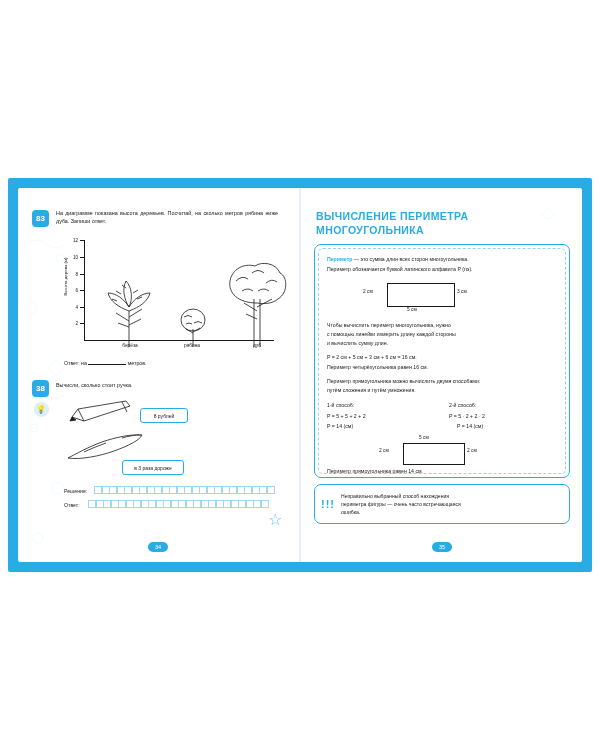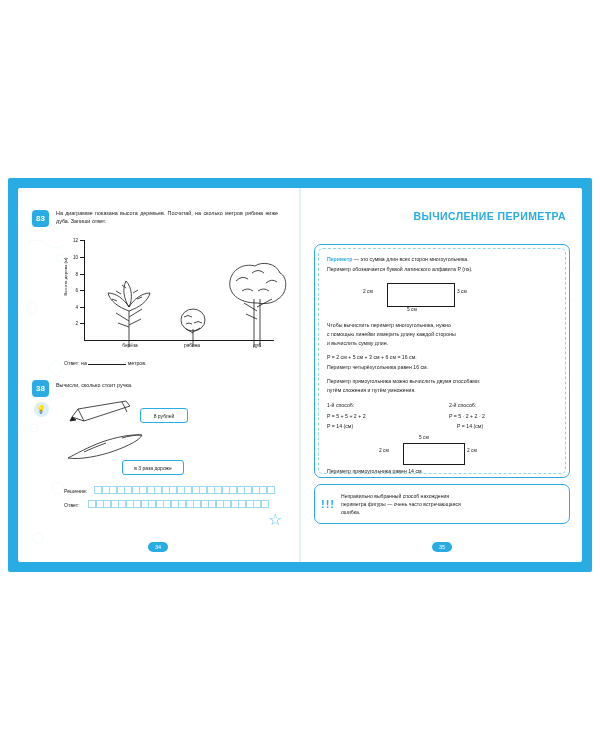--- a/index.html
+++ b/index.html
@@ -196,21 +196,21 @@
     margin-right: -0.5px;
     box-sizing: border-box;
   }
 
   
   .chapter-title {
     position: absolute;
     left: 16px;
     top: 22px;
     width: 250px;
-    text-align: right;
+    text-align: left;
     color: #29ace3;
     font-size: 10.5px;
     font-weight: bold;
     letter-spacing: 0.4px;
     line-height: 1.3;
   }
   .theory-frame {
     position: absolute;
     left: 14px;
     top: 56px;
@@ -468,20 +468,21 @@
 
         <div class="star">☆</div>
 
         <div class="folio" style="left:130px;">34</div>
       </div>
 
       <div class="page right">
 
         <div class="chapter-title">
           <div>ВЫЧИСЛЕНИЕ  ПЕРИМЕТРА</div>
+          <div>МНОГОУГОЛЬНИКА</div>
         </div>
 
         <div class="theory-frame">
           <div class="inner-dash"></div>
 
           <div class="theory-text" style="left:12px; top:10px; width:232px;">
             <span class="kw">Периметр</span><span> — это сумма длин всех сторон многоугольника.</span>
           </div>
           <div class="theory-text" style="left:12px; top:20px; width:232px;">Периметр обозначается буквой латинского алфавита P (пэ).</div>
 

